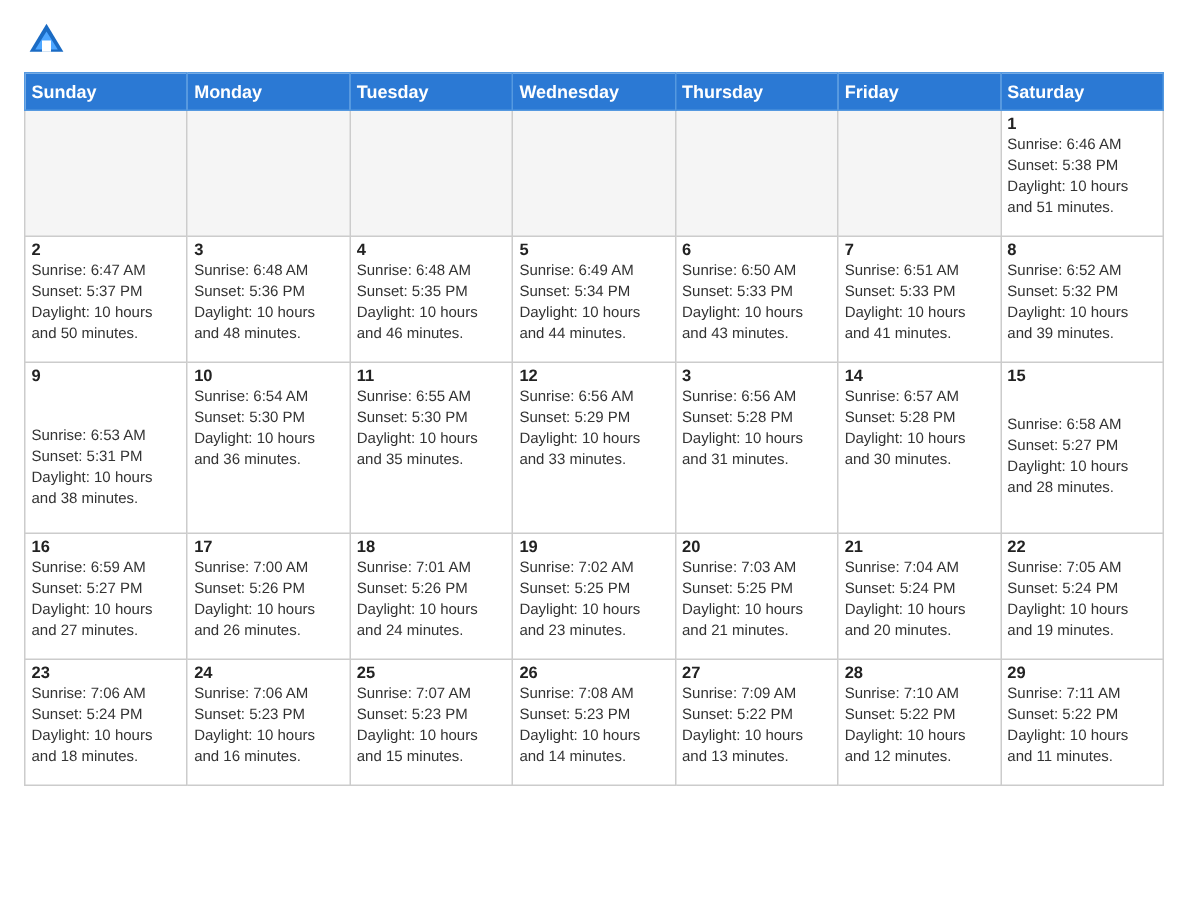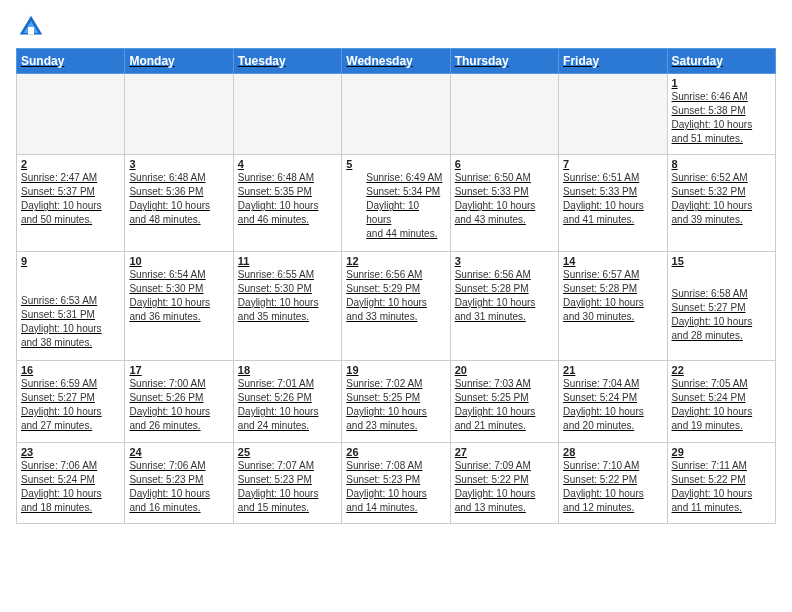--- a/index.html
+++ b/index.html
@@ -9,21 +9,20 @@
       font-family: Arial, sans-serif;
       background: #fff;
       overflow: hidden;
     }
     .page {
       width: 792px;
       height: 532px;
       padding: 12px 16px 8px 16px;
       display: flex;
       flex-direction: column;
-      text-decoration: underline;
     }
     .header {
       display: flex;
       align-items: flex-start;
       justify-content: space-between;
       margin-bottom: 6px;
     }
     .logo {
       display: flex;
       align-items: center;
@@ -143,42 +142,42 @@
             <span class="day-num">1</span>
             <div class="day-info" style="white-space: pre-line;">Sunrise: 6:46 AM
 Sunset: 5:38 PM
 Daylight: 10 hours
 and 51 minutes.</div>
           </td>
         </tr>
         <tr>
           <td>
             <span class="day-num">2</span>
-            <div class="day-info" style="white-space: pre-line;">Sunrise: 2:47 AM
+            <div class="day-info" style="white-space: pre-line;">Sunrise: 6:47 AM
 Sunset: 5:37 PM
 Daylight: 10 hours
 and 50 minutes.</div>
           </td>
           <td>
             <span class="day-num">3</span>
             <div class="day-info" style="white-space: pre-line;">Sunrise: 6:48 AM
 Sunset: 5:36 PM
 Daylight: 10 hours
 and 48 minutes.</div>
           </td>
           <td>
             <span class="day-num">4</span>
             <div class="day-info" style="white-space: pre-line;">Sunrise: 6:48 AM
 Sunset: 5:35 PM
 Daylight: 10 hours
 and 46 minutes.</div>
           </td>
           <td>
             <span class="day-num">5</span>
-            <div class="day-info" style="white-space: pre-line; margin-left: 20px;">Sunrise: 6:49 AM
+            <div class="day-info" style="white-space: pre-line;">Sunrise: 6:49 AM
 Sunset: 5:34 PM
 Daylight: 10 hours
 and 44 minutes.</div>
           </td>
           <td>
             <span class="day-num">6</span>
             <div class="day-info" style="white-space: pre-line;">Sunrise: 6:50 AM
 Sunset: 5:33 PM
 Daylight: 10 hours
 and 43 minutes.</div>

